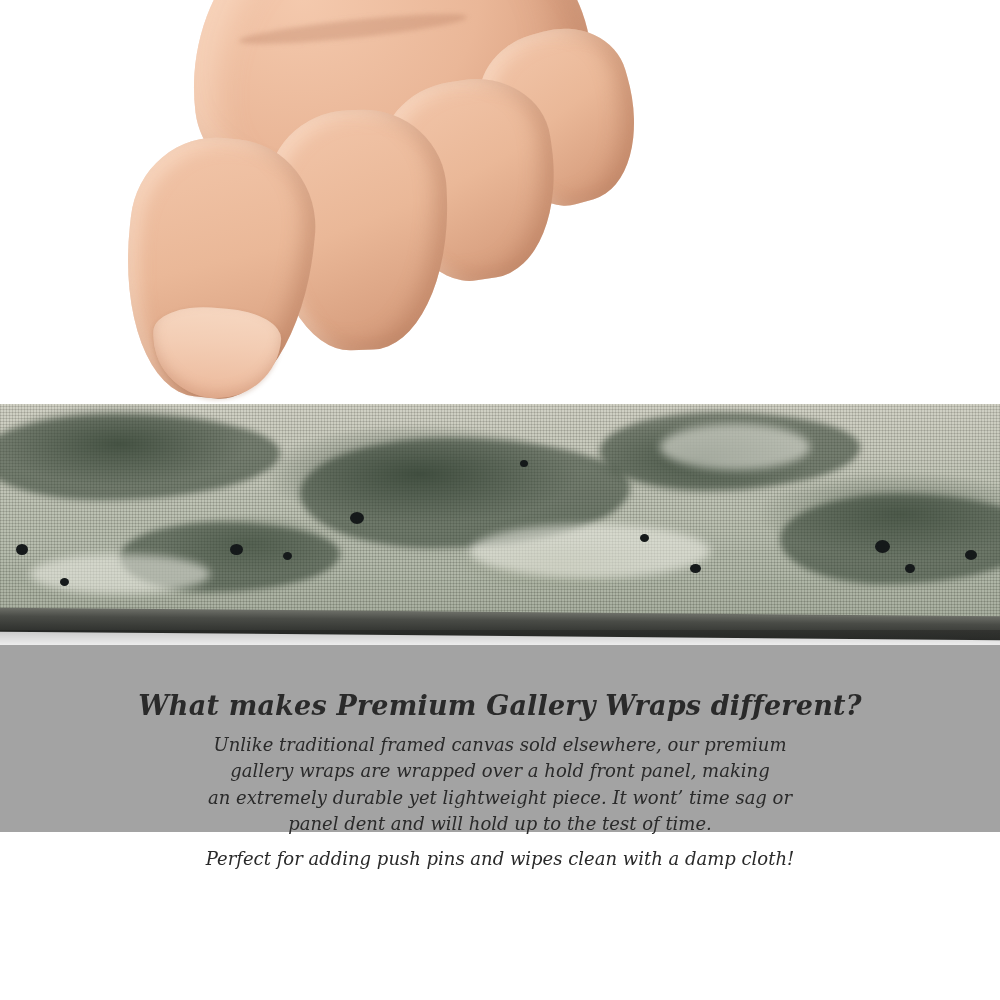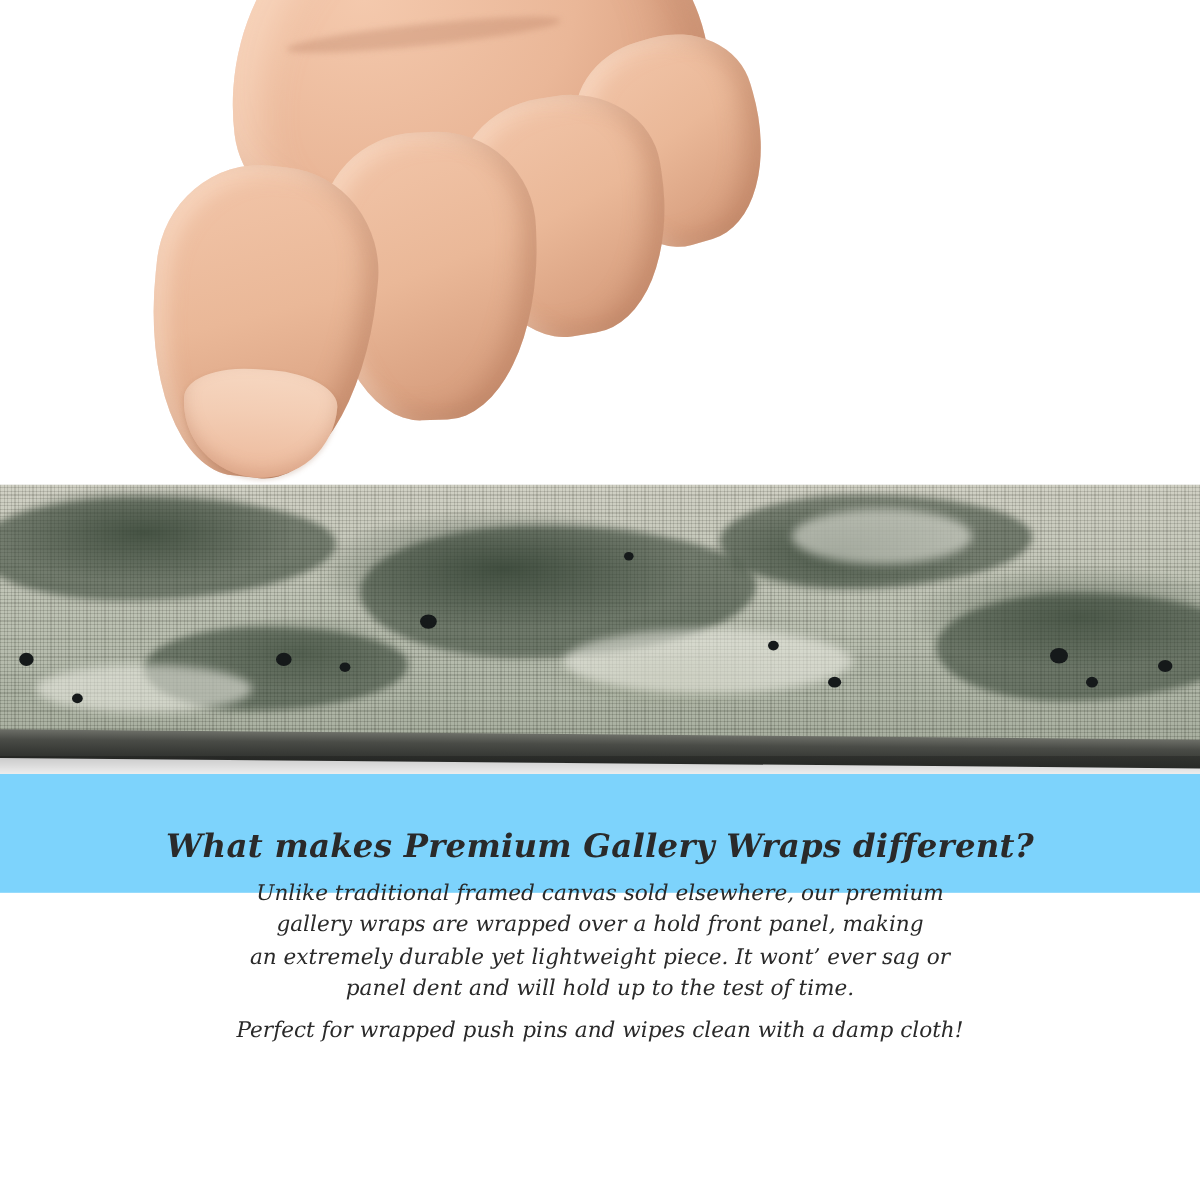--- a/index.html
+++ b/index.html
@@ -10,22 +10,22 @@
   body {
     width: 1000px;
     height: 1000px;
     font-family: "DejaVu Sans", sans-serif;
     overflow: hidden;
   }
 
   .promo {
     position: relative;
     width: 1000px;
-    height: 744px;
-    background: #7dd3fc;
+    height: 832px;
+    background: #a3a3a3;
   }
 
   
   .photo-area {
     position: absolute;
     left: 0;
     top: 0;
     width: 1000px;
     height: 645px;
     background: #ffffff;
@@ -221,18 +221,18 @@
     </div>
 
     <div class="canvas-edge"></div>
     <div class="canvas-shadow"></div>
   </div>
 
   <div class="caption">
     <div class="caption-title">What makes Premium Gallery Wraps different?</div>
     <div class="caption-line">Unlike traditional framed canvas sold elsewhere, our premium</div>
     <div class="caption-line">gallery wraps are wrapped over a hold front panel, making</div>
-    <div class="caption-line">an extremely durable yet lightweight piece. It wont’ ever sag or</div>
+    <div class="caption-line">an extremely durable yet lightweight piece. It wont’ time sag or</div>
     <div class="caption-line">panel dent and will hold up to the test of time.</div>
-    <div class="caption-line last">Perfect for wrapped push pins and wipes clean with a damp cloth!</div>
+    <div class="caption-line last">Perfect for adding push pins and wipes clean with a damp cloth!</div>
   </div>
 
 </div>
 
 </body></html>

